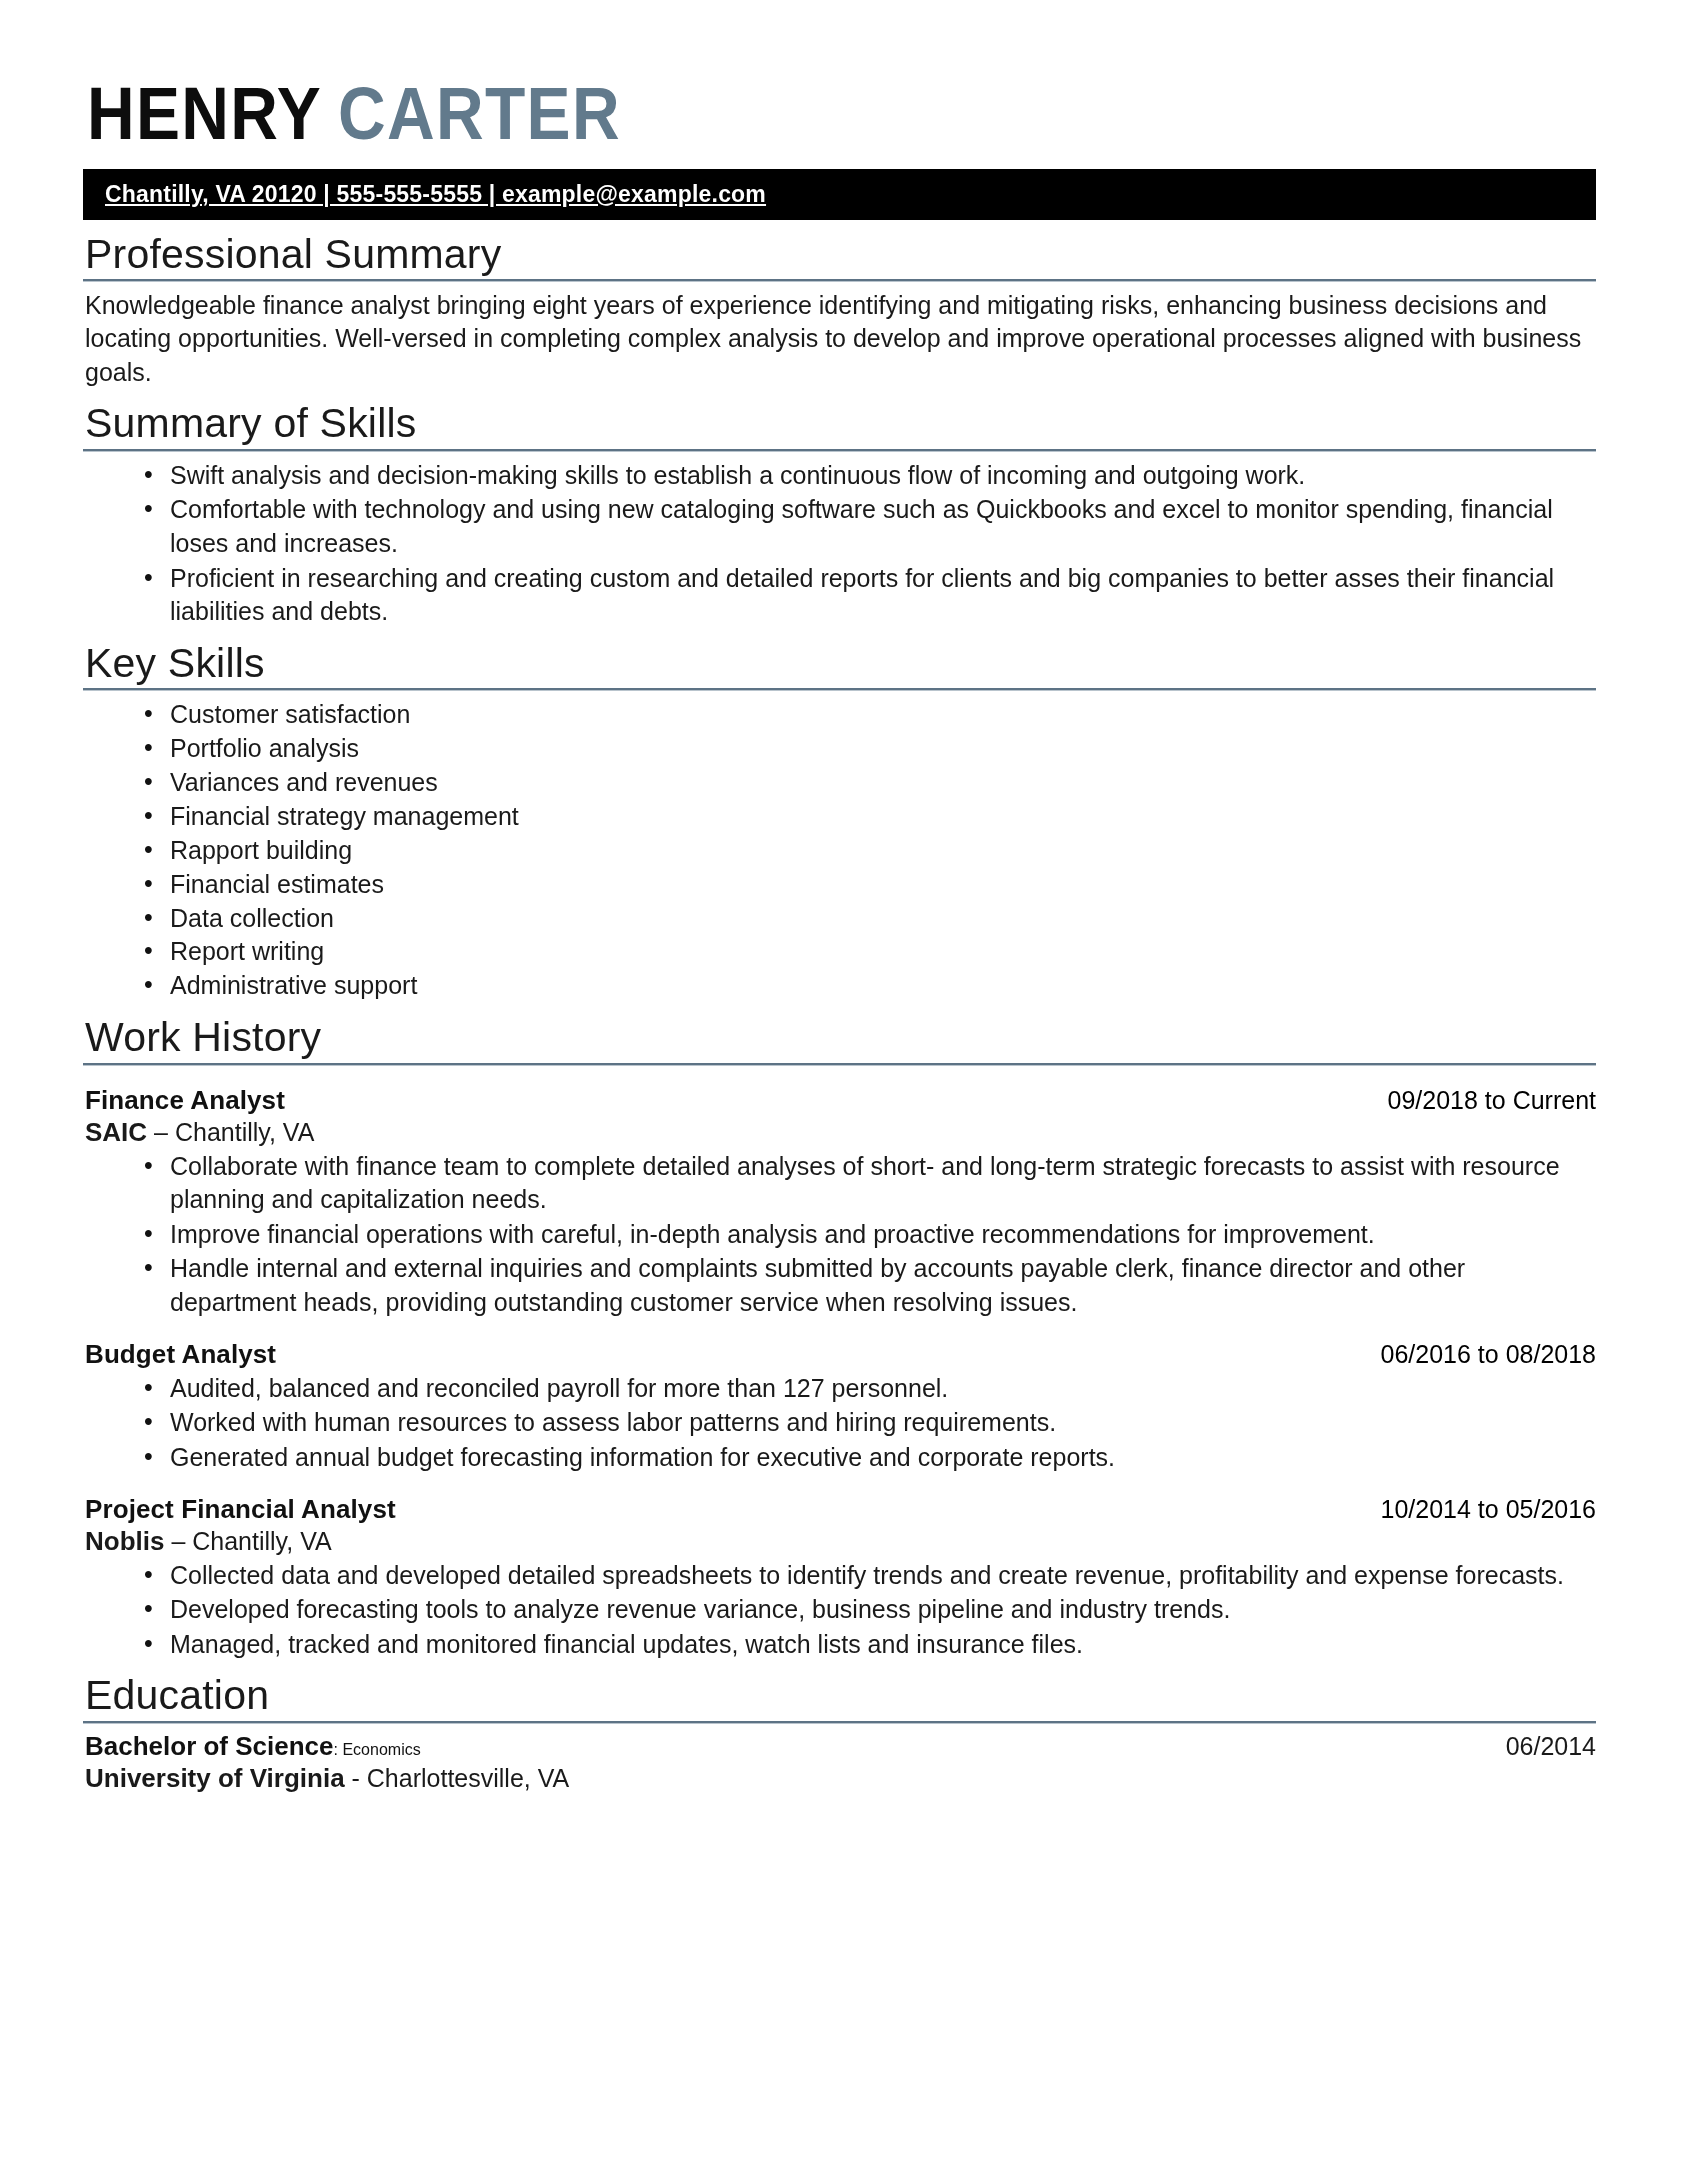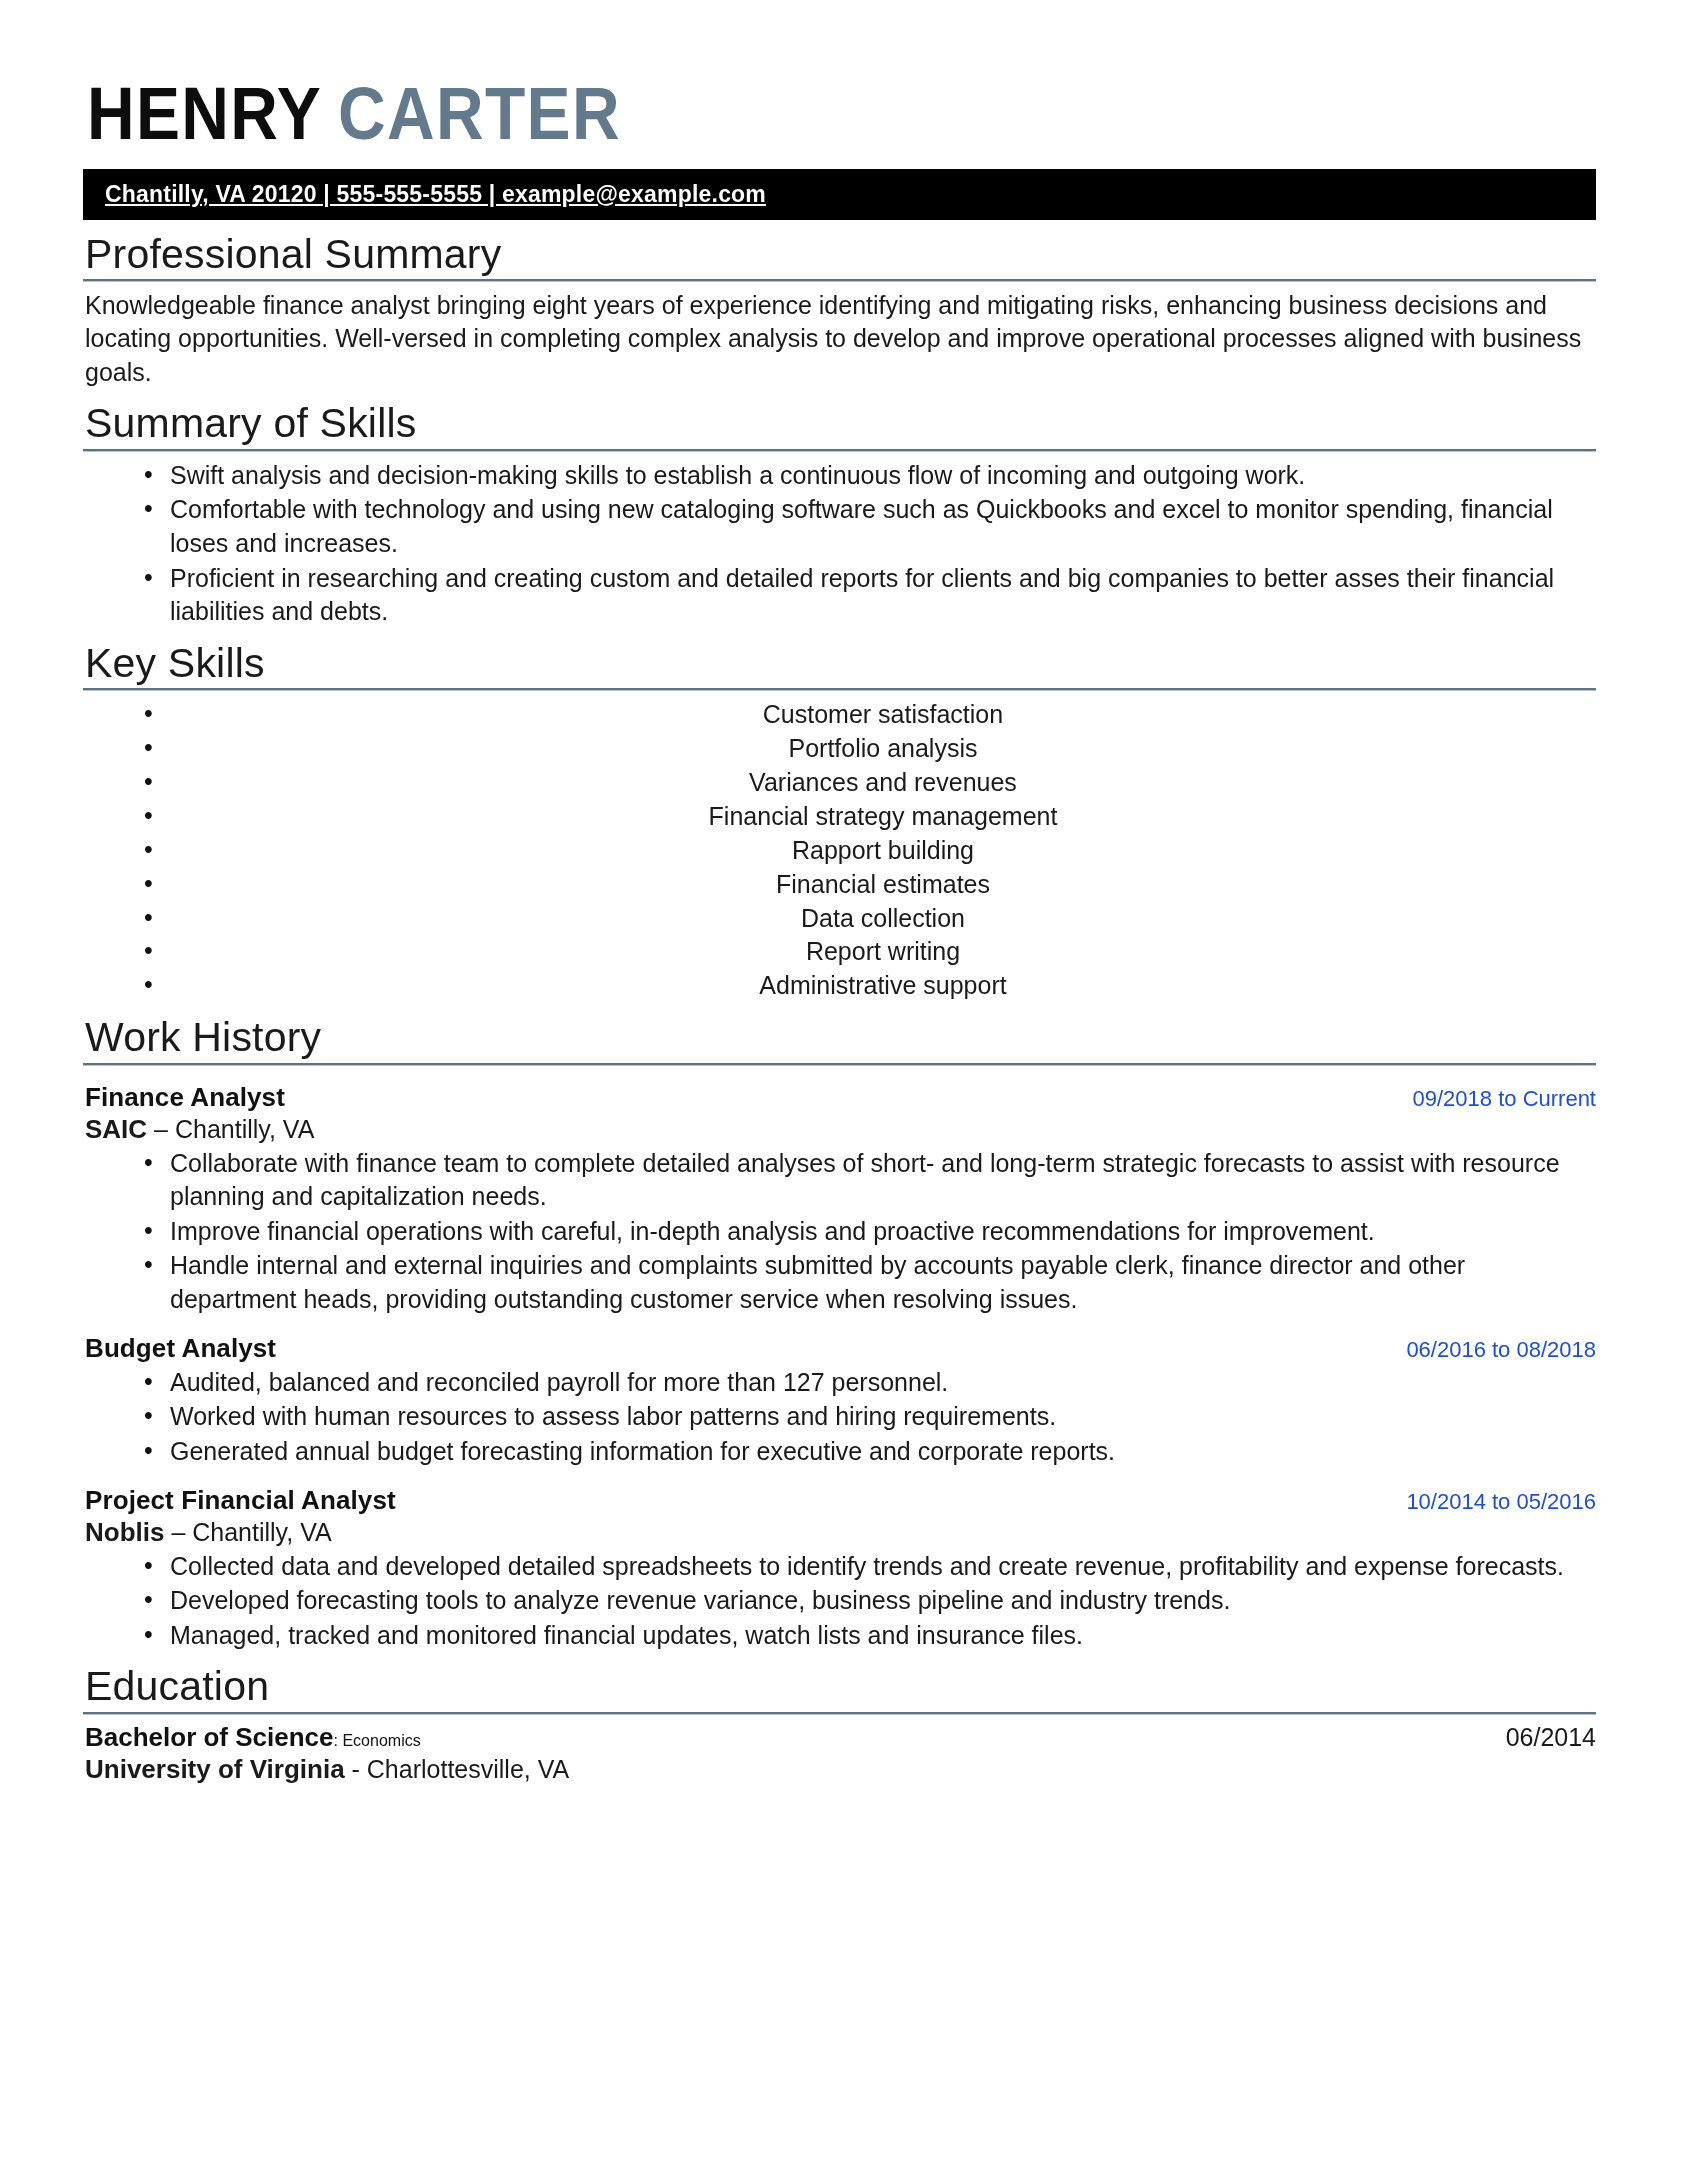--- a/index.html
+++ b/index.html
@@ -104,42 +104,42 @@
   }
   ul.bullets li:before {
     content:"\2022";
     position:absolute;
     left:0;
     top:-1px;
     font-size:25px;
     color:#111;
   }
 
-  ul.tight li { margin-bottom:0; line-height:1.355;text-align:center; }
+  ul.tight li { margin-bottom:0; line-height:1.355; }
 
   
   .job { margin-top:8px; }
   .job:first-of-type { margin-top:2px; }
 
   .job-row {
     display:flex;
     justify-content:space-between;
     align-items:baseline;
     padding-left:2px;
   }
   .job-title {
     font-family:"Liberation Sans Narrow","Liberation Sans", sans-serif;
     font-weight:bold;
     font-size:26px;
     letter-spacing:0.1px;
     color:#111;
   }
   .job-dates {
-    font-size:22px;
-    color:#1d4ed8;
+    font-size:25px;
+    color:#000000;
     white-space:nowrap;
     margin-top:12px;
   }
   .job-company {
     font-size:25px;
     color:#1a1a1a;
     padding-left:2px;
     margin-top:1px;
   }
   .job-company .org {

